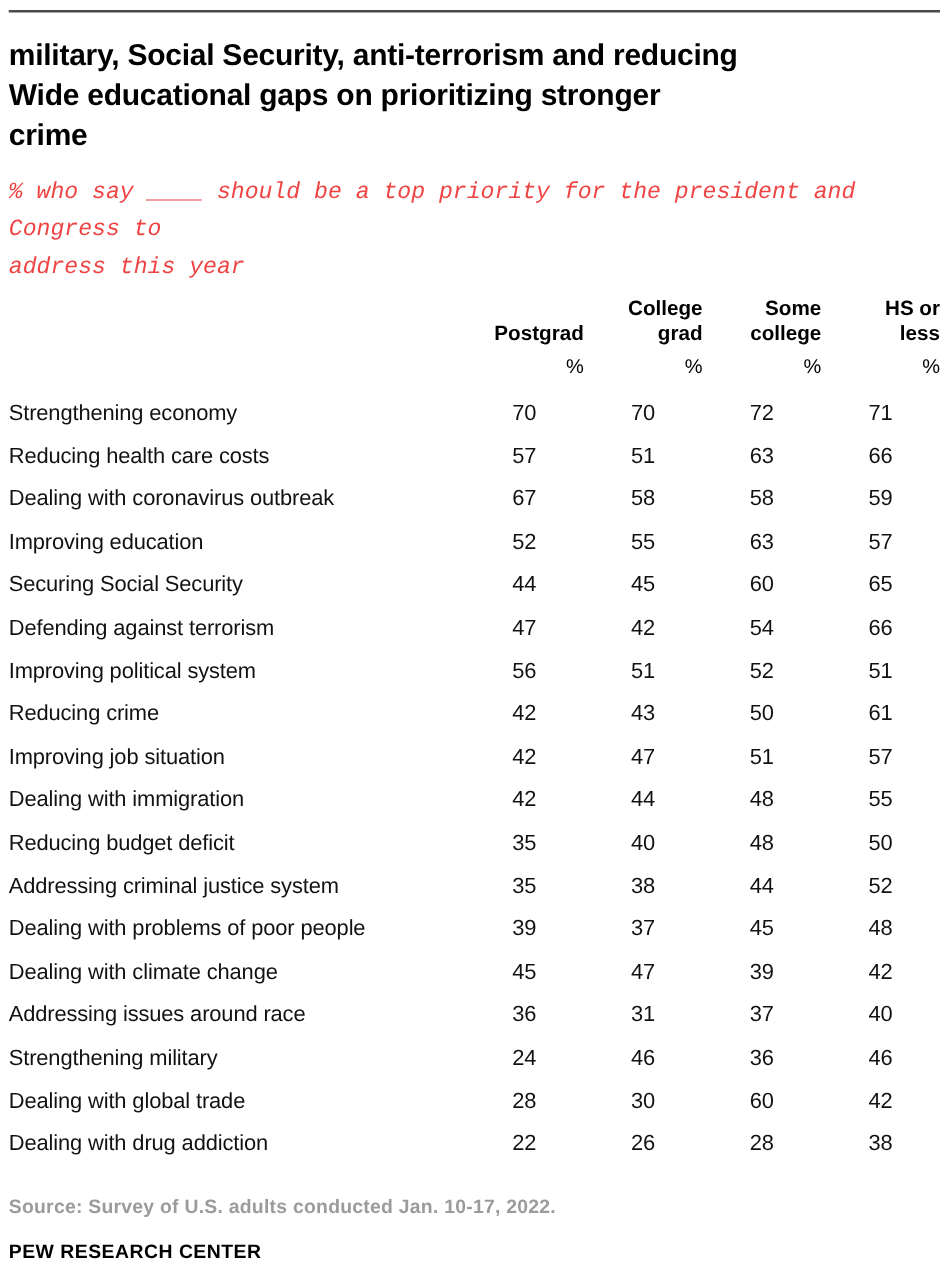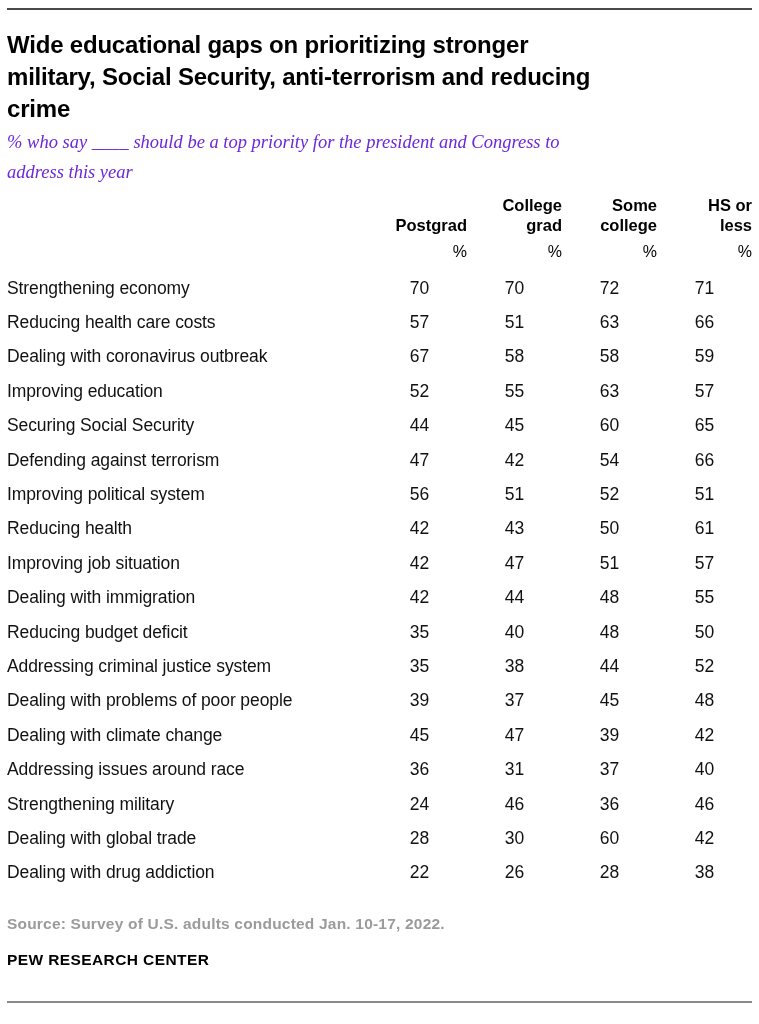--- a/index.html
+++ b/index.html
@@ -24,26 +24,26 @@
   }
   .title {
     margin: 19px 0 0 0;
     font-size: 24px;
     font-weight: bold;
     line-height: 32px;
     color: #000000;
     letter-spacing: -0.2px;
   }
   .subtitle {
-    margin-top: 2px;
-    font-family: Liberation Serif, serif;
+    margin-top: 14px;
+    font-family: Liberation Mono, monospace;
     font-style: italic;
     font-size: 18.5px;
     line-height: 30px;
-    color: #6d28d9;
+    color: #ef4444;
   }
   table.data-table {
     width: 100%;
     border-collapse: collapse;
     table-layout: fixed;
     margin-top: 8px;
   }
   col.label-col { width: 365px; }
   col.val-col   { width: 95px;  }
   thead th {
@@ -92,22 +92,22 @@
   }
 </style>
 </head>
 <body>
 
 <div class="page">
 
   <hr class="rule-top">
 
   <h1 class="title">
+    <div>military, Social Security, anti-terrorism and reducing</div>
     <div>Wide educational gaps on prioritizing stronger</div>
-    <div>military, Social Security, anti-terrorism and reducing</div>
     <div>crime</div>
   </h1>
 
   <div class="subtitle">
     <div>% who say ____ should be a top priority for the president and Congress to</div>
     <div>address this year</div>
   </div>
 
   <table class="data-table">
     <colgroup>
@@ -188,21 +188,21 @@
           <td class="value">66</td>
         </tr>
         <tr>
           <td class="row-label">Improving political system</td>
           <td class="value">56</td>
           <td class="value">51</td>
           <td class="value">52</td>
           <td class="value">51</td>
         </tr>
         <tr>
-          <td class="row-label">Reducing health</td>
+          <td class="row-label">Reducing crime</td>
           <td class="value">42</td>
           <td class="value">43</td>
           <td class="value">50</td>
           <td class="value">61</td>
         </tr>
         <tr>
           <td class="row-label">Improving job situation</td>
           <td class="value">42</td>
           <td class="value">47</td>
           <td class="value">51</td>

